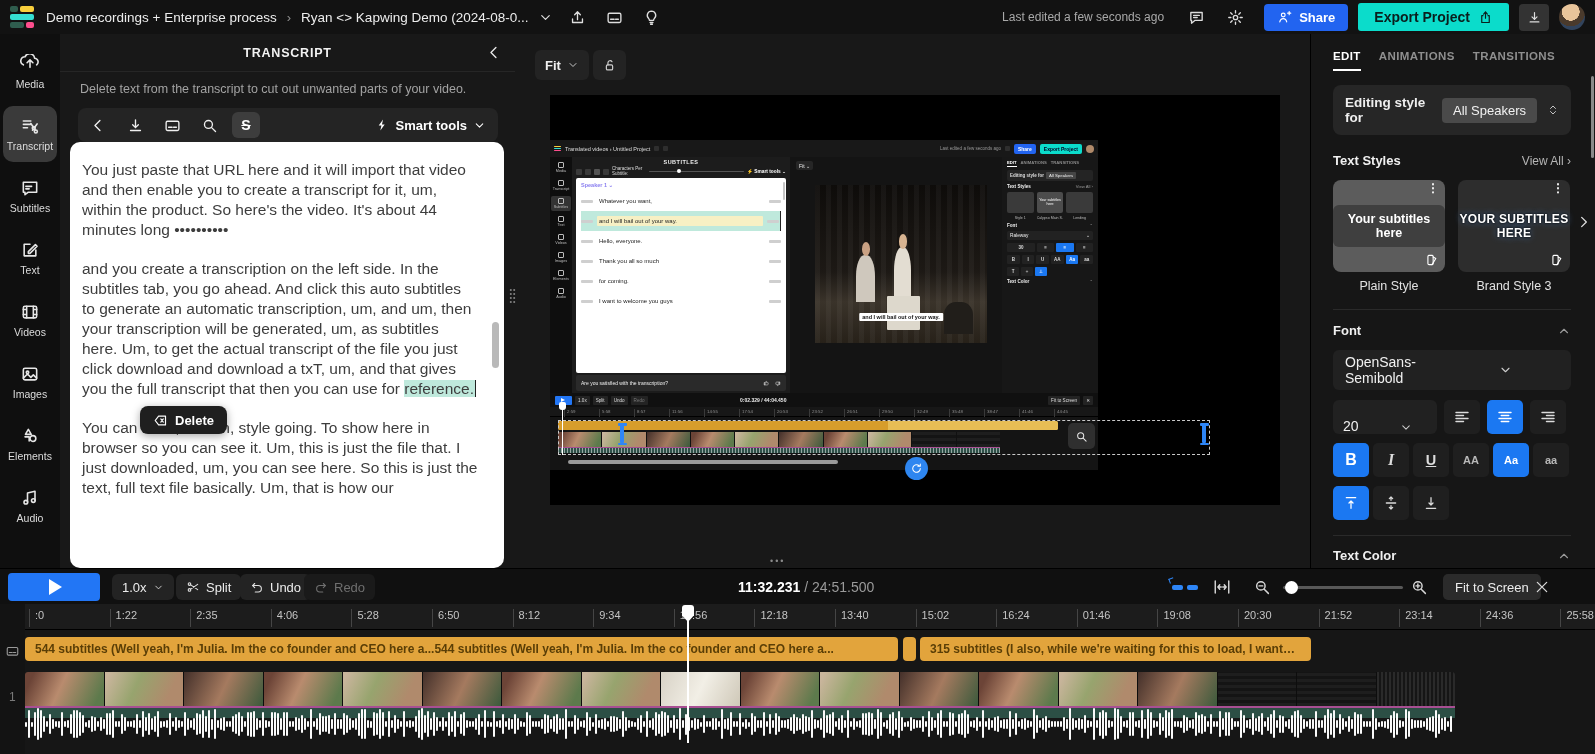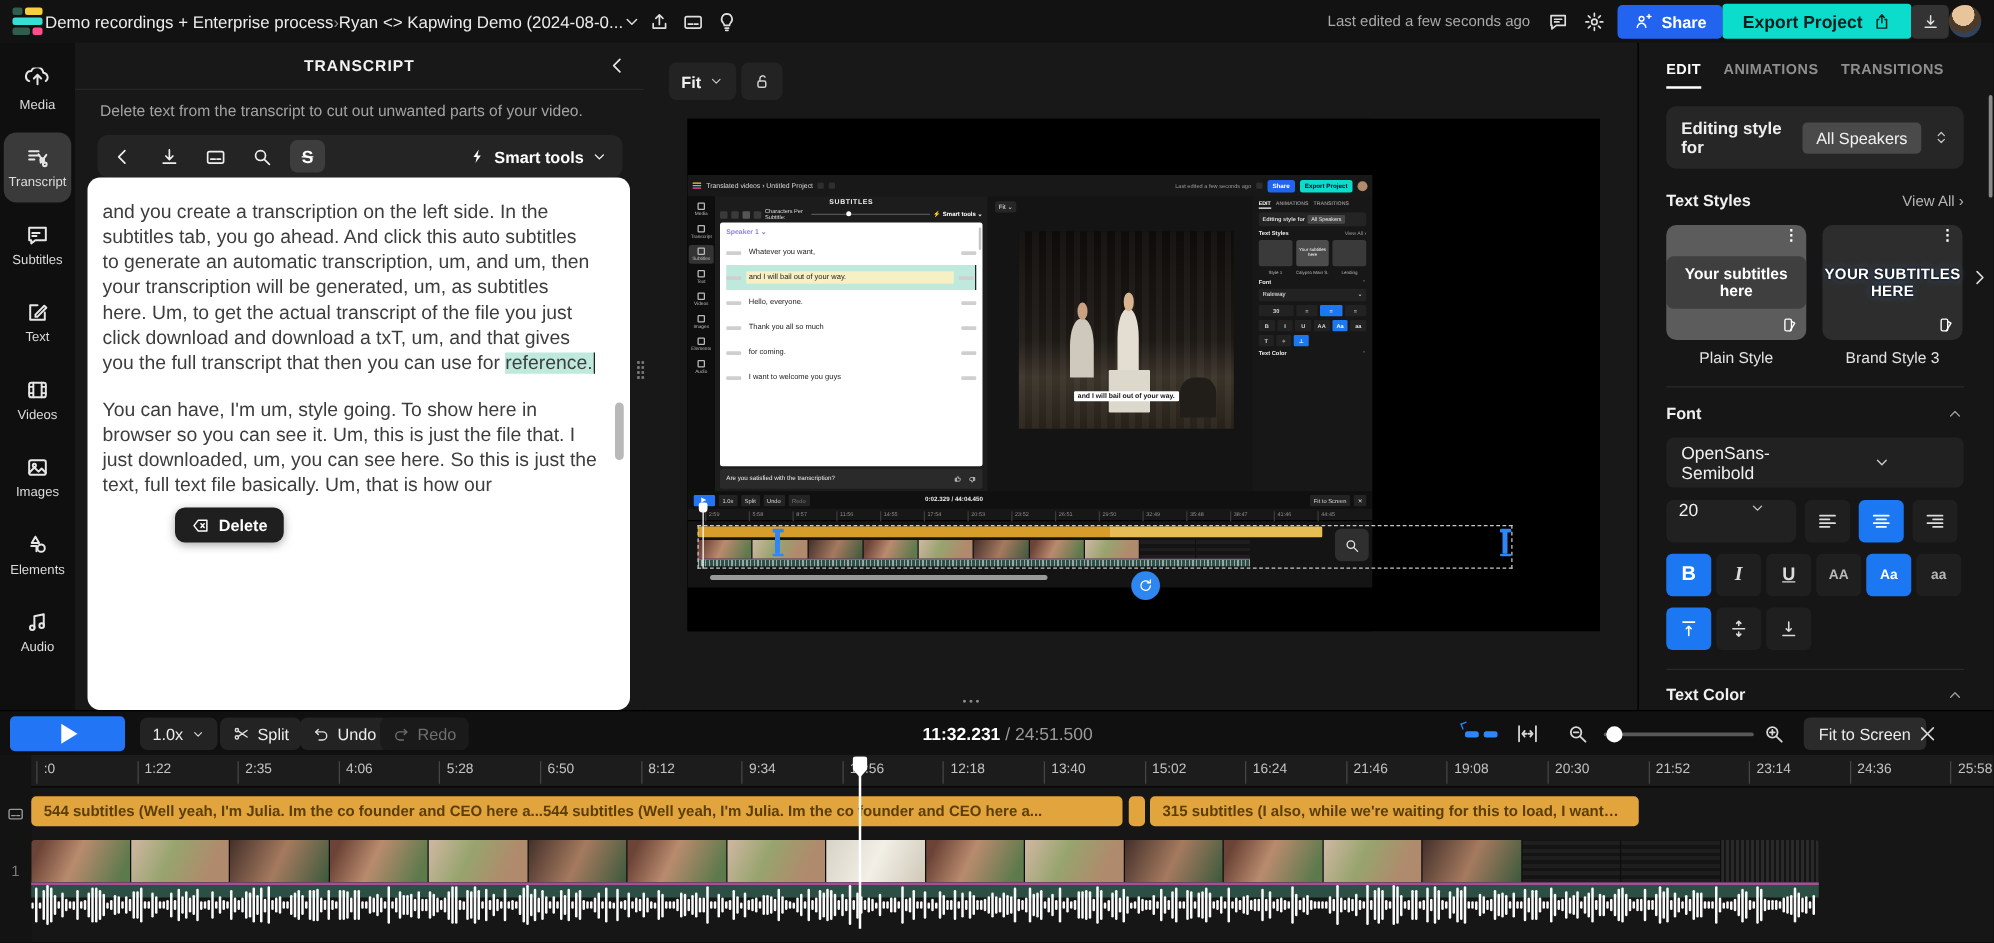--- a/index.html
+++ b/index.html
@@ -1,21 +1,21 @@
 <!DOCTYPE html>
 <html><head>
 <meta charset="utf-8">
 <style>
 *{margin:0;padding:0;box-sizing:border-box}
 body{background:#000;font-family:"Liberation Sans",sans-serif;-webkit-font-smoothing:antialiased}
 .app{position:relative;width:1595px;height:754px;background:#161616;overflow:hidden;color:#e8e8e8}
 [data-icon]{display:inline-flex}
 [data-icon] svg{width:100%;height:100%;fill:none;stroke:currentColor;stroke-width:1.9;stroke-linecap:round;stroke-linejoin:round}
 
-.topbar{position:absolute;left:0;top:0;width:1595px;height:34px;background:#121212;display:flex;align-items:center;padding:0 10px;z-index:20}
+.topbar{position:absolute;left:0;top:0;width:1595px;height:34px;background:#121212;display:flex;align-items:center;padding:0 10px;gap:10px;z-index:20}
 .logo{width:26px;height:22px;display:grid;grid-template-rows:6px 6px 6px;gap:2px}
 .logo .r{display:flex;gap:2px}.logo .b{border-radius:2px}
 .bc{font-size:13.5px;color:#ececec;white-space:nowrap}
 .bc-sep{color:#8f8f8f;font-size:13px}
 .tb-ic{width:17px;height:17px;color:#dedede;cursor:pointer}
 .tb-ic.small{width:15px;height:15px}
 .last-edited{margin-left:auto;font-size:12px;color:#a9a9a9}
 .btn-share{display:flex;align-items:center;gap:7px;background:#2264f0;color:#fff;font-size:13px;font-weight:700;height:27px;padding:0 13px;border-radius:4px;cursor:pointer}
 .btn-export{display:flex;align-items:center;gap:8px;background:#0bdccb;color:#0a1f1d;font-size:14px;font-weight:700;height:28px;padding:0 16px;border-radius:3px;cursor:pointer}
 .btn-export .tb-ic{color:#0a1f1d}
@@ -176,21 +176,21 @@
 .scard .prev1{font-size:12px;font-weight:900;color:#fff;text-align:center;line-height:1.2;letter-spacing:.3px;text-shadow:0 0 2px #000,0 0 4px #000,0 0 6px rgba(120,180,255,.8)}
 .scard .kb{position:absolute;right:6px;top:2px;color:#fff;font-size:12px;font-weight:700;letter-spacing:0;line-height:1;cursor:pointer}
 .scard .pal{position:absolute;right:6px;bottom:5px;width:14px;height:14px;color:#fff}
 .card-lb{width:112px;text-align:center;font-size:12.5px;color:#e2e2e2;margin-top:7px}
 .cards-next{position:absolute;right:-20px;top:34px;width:16px;height:16px;color:#e0e0e0;cursor:pointer}
 .rp-div{margin-top:16px;border-top:1px solid #2a2a2a}
 .rp-select{margin-top:12px;height:40px;background:#212121;border-radius:6px;display:flex;align-items:center;padding:0 12px;cursor:pointer}
 .rp-select span{font-size:14px;color:#f0f0f0;flex:1}
 .rp-select .cv{width:14px;height:14px;color:#ccc}
 .rowx{margin-top:10px;display:flex;gap:7px}
-.sizesel{width:104px;height:34px;background:#212121;border-radius:6px;display:flex;align-items:flex-start;padding:0 10px;cursor:pointer}
+.sizesel{width:104px;height:34px;background:#212121;border-radius:6px;display:flex;align-items:flex-end;padding:0 10px;cursor:pointer}
 .sizesel span{font-size:14px;color:#f0f0f0;flex:1}
 .sizesel .cv{width:13px;height:13px;color:#ccc}
 .fbt{width:36px;height:34px;background:#1f1f1f;border-radius:5px;display:flex;align-items:center;justify-content:center;color:#dcdcdc;cursor:pointer;flex:none}
 .fbt.blue{background:#1b78f2;color:#fff}
 .fbt .ai{width:18px;height:18px}
 .fbt .vi{width:16px;height:16px}
 .fbt.bB{font-size:16px;font-weight:800}
 .fbt.bI{font-family:"Liberation Serif",serif;font-style:italic;font-size:16px;font-weight:700}
 .fbt.bU{font-size:14.5px;font-weight:600;text-decoration:underline}
 .fbt.cs{font-size:11px;font-weight:700;color:#b8b8b8}
@@ -444,20 +444,21 @@
           </span>
         <span class="lb">Smart tools</span>
         <span class="cv" data-icon="chevron-down">
             <svg viewBox="0 0 24 24">
               <path d="M6 9l6 6 6-6"></path>
             </svg>
           </span>
       </div>
     </div>
     <div class="tp-card">
+      <p>You just paste that URL here and it will import that video and then enable you to create a transcript for it, um, within the product. So here's the video. It's about 44 minutes long ••••••••••</p>
       <p><span>and you create a transcription on the left side. In the subtitles tab, you go ahead. And click this auto subtitles to generate an automatic transcription, um, and um, then your transcription will be generated, um, as subtitles here. Um, to get the actual transcript of the file you just click download and download a txT, um, and that gives you the full transcript that then you can use for </span><span class="hl">reference.</span></p>
       <p>You can have, I'm um, style going. To show here in browser so you can see it. Um, this is just the file that. I just downloaded, um, you can see here. So this is just the text, full text file basically. Um, that is how our</p>
       <div class="tooltip">
         <span class="bs" data-icon="backspace">
             <svg viewBox="0 0 24 24">
               <path d="M9 5h11v14H9l-5.5-7z"></path>
               <path d="M12.5 9.5l4 5M16.5 9.5l-4 5"></path>
             </svg>
           </span>
         <span>Delete</span>
@@ -969,21 +970,21 @@
         <span class="tick" style="left:270.79999999999995px">4:06</span>
         <span class="tick" style="left:351.4px">5:28</span>
         <span class="tick" style="left:432px">6:50</span>
         <span class="tick" style="left:512.5999999999999px">8:12</span>
         <span class="tick" style="left:593.1999999999999px">9:34</span>
         <span class="tick" style="left:673.8px">10:56</span>
         <span class="tick" style="left:754.4px">12:18</span>
         <span class="tick" style="left:835px">13:40</span>
         <span class="tick" style="left:915.5999999999999px">15:02</span>
         <span class="tick" style="left:996.1999999999999px">16:24</span>
-        <span class="tick" style="left:1076.8px">21:46</span>
+        <span class="tick" style="left:1076.8px">01:46</span>
         <span class="tick" style="left:1157.3999999999999px">19:08</span>
         <span class="tick" style="left:1238px">20:30</span>
         <span class="tick" style="left:1318.6px">21:52</span>
         <span class="tick" style="left:1399.1999999999998px">23:14</span>
         <span class="tick" style="left:1479.8px">24:36</span>
         <span class="tick" style="left:1560.3999999999999px">25:58</span>
       </div>
     <div class="gutter"></div>
     <span class="sub-ic" data-icon="caption-card">
         <svg viewBox="0 0 24 24">

